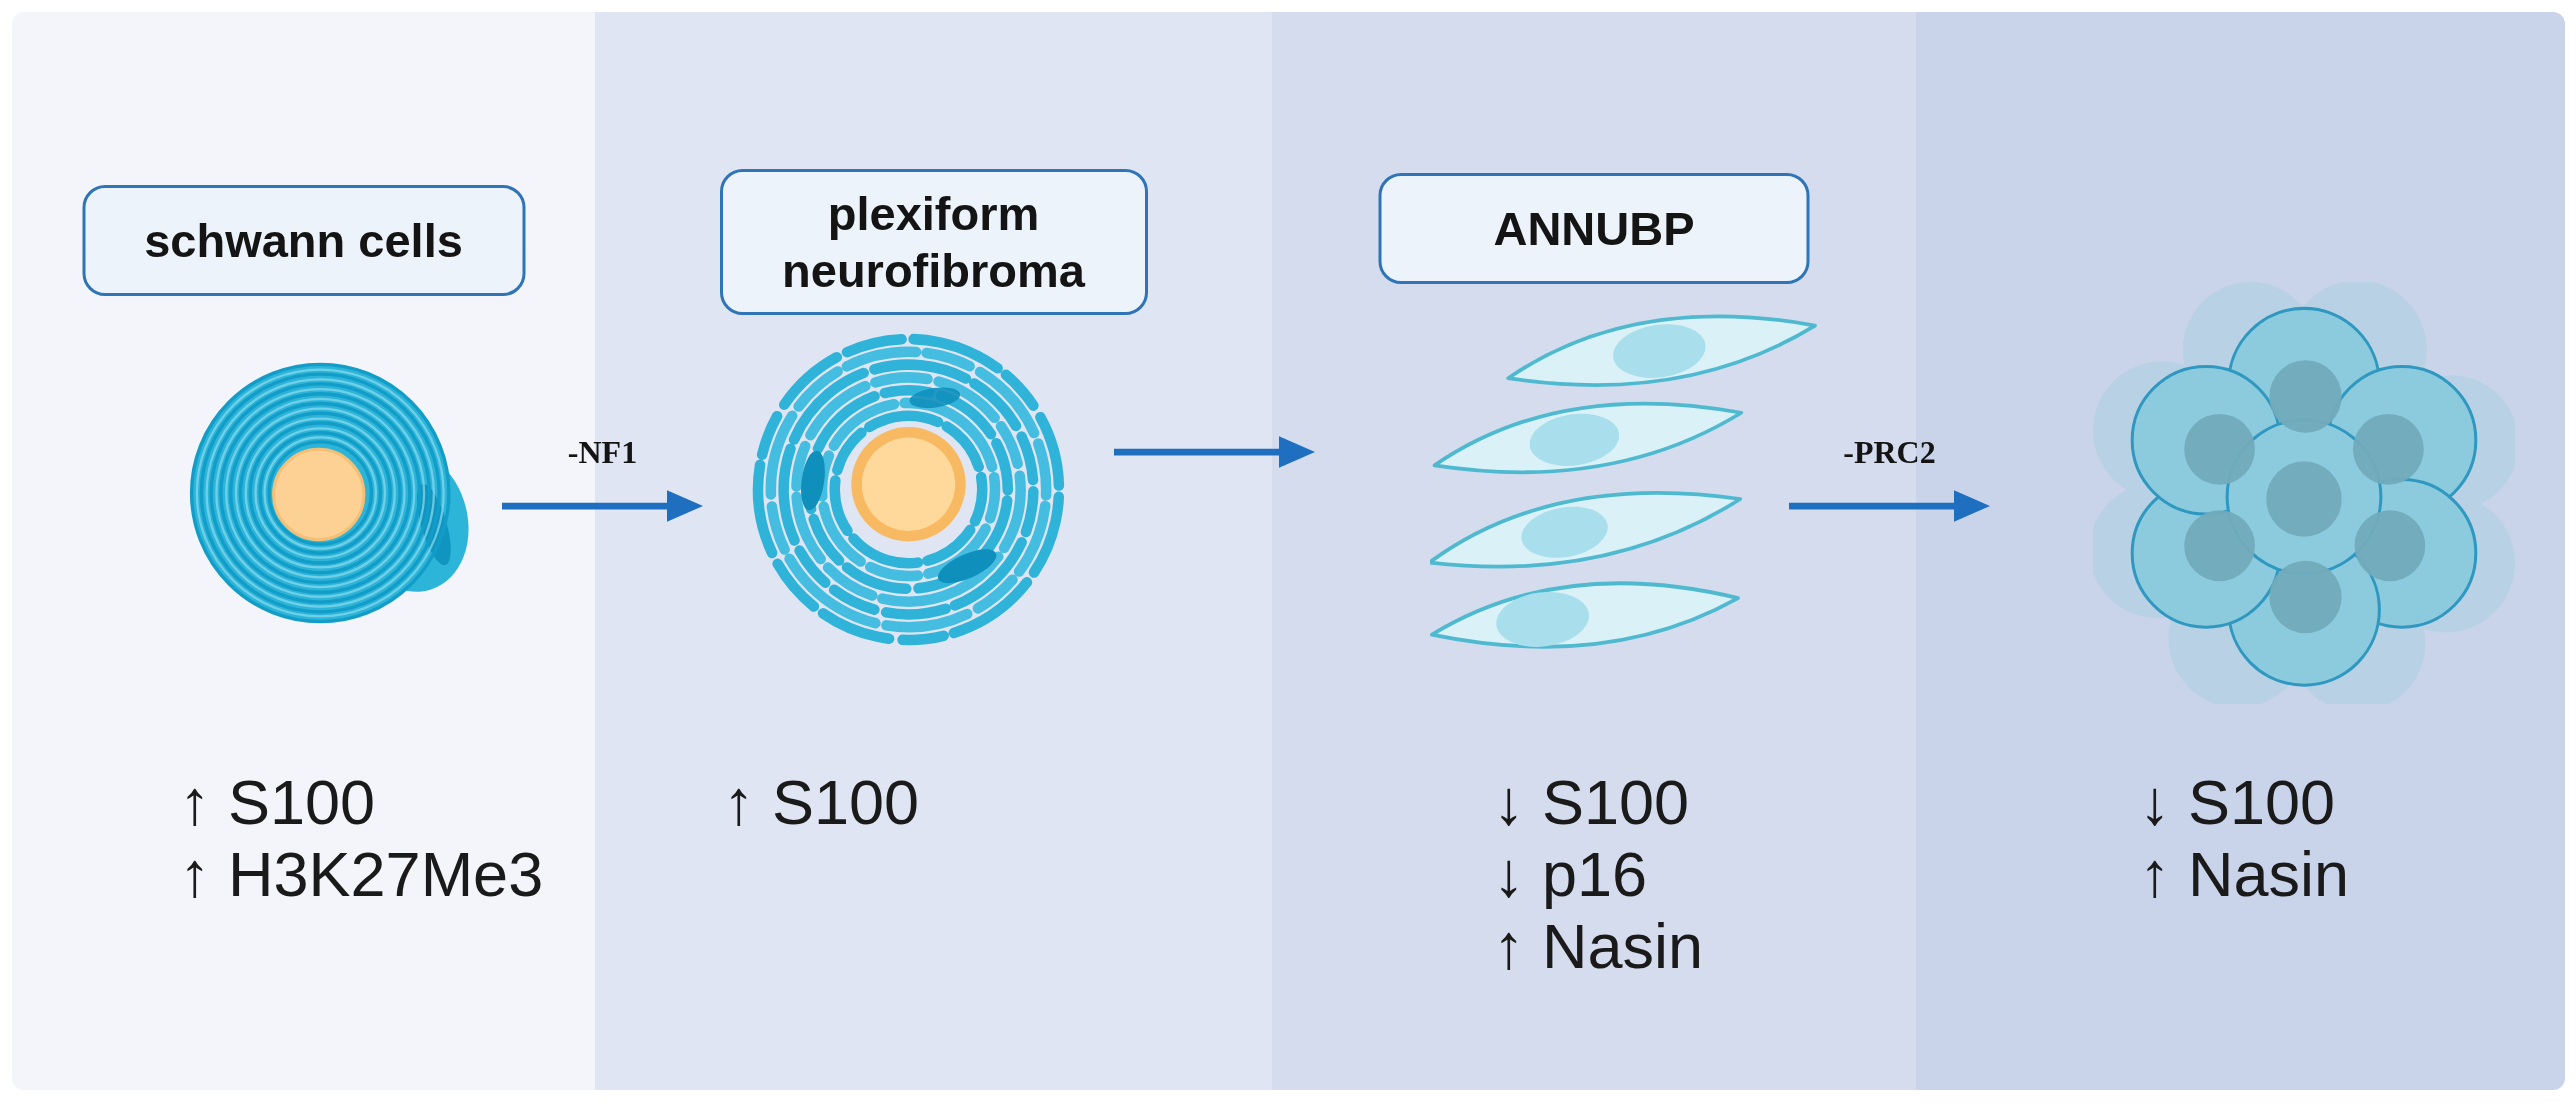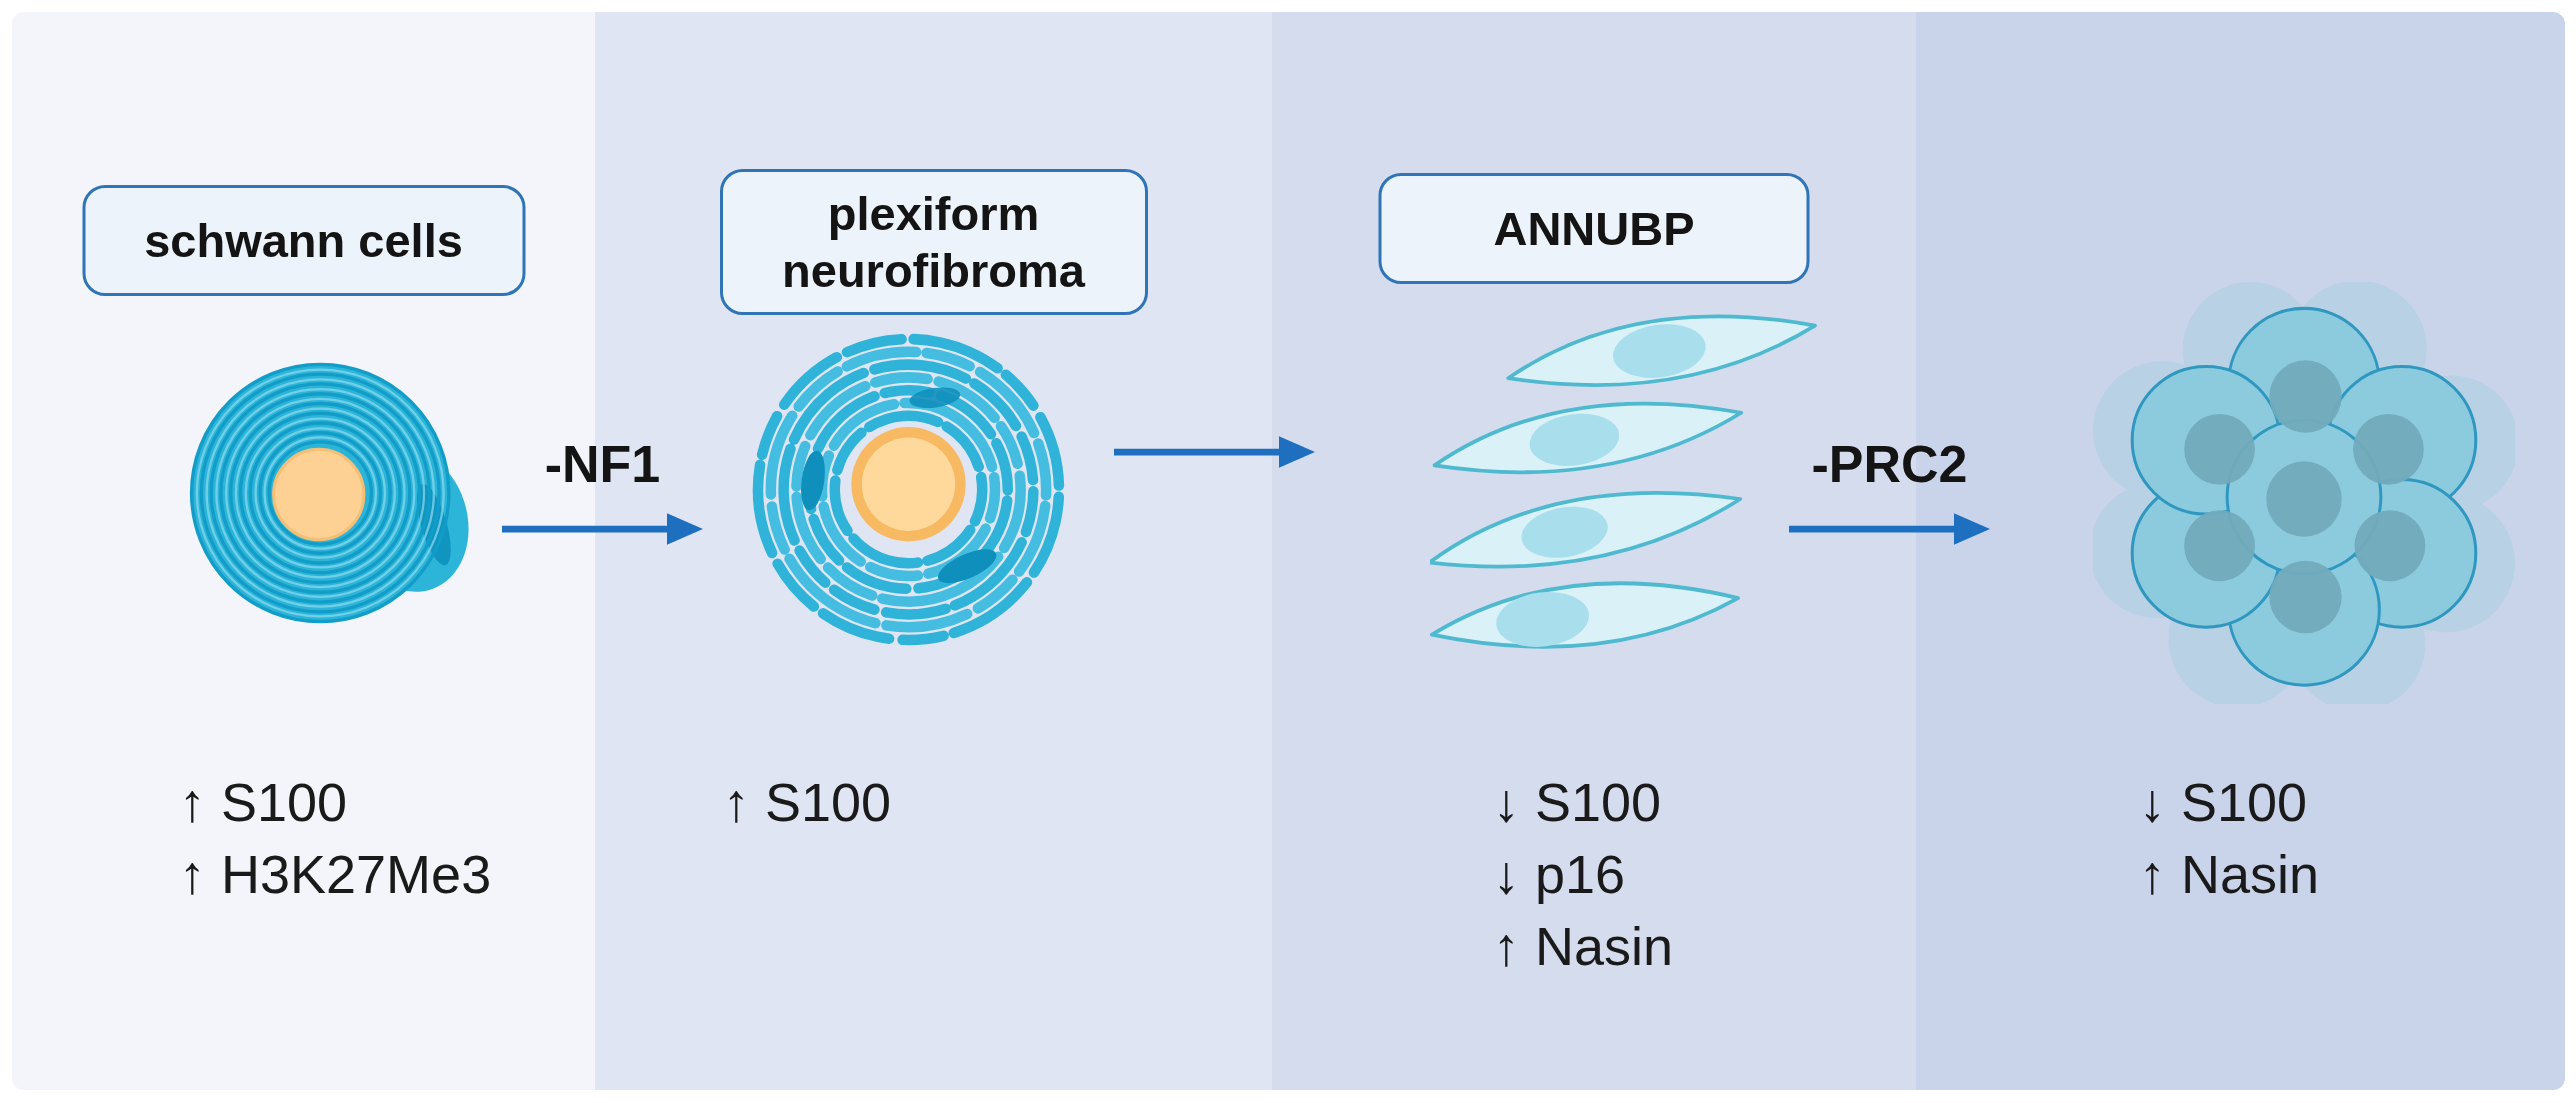--- a/index.html
+++ b/index.html
@@ -20,31 +20,31 @@
   .p2 .stage-box{top:157px;width:422px;height:140px;}
   .p3 .stage-box{top:161px;width:425px;height:105px;}
   .p4 .stage-box{top:173px;width:422px;height:105px;}
 
   .cell-art{position:absolute;}
   .p1 .cell-art{left:154px;top:323px;width:316px;height:316px;}
   .p2 .cell-art{left:148px;top:312px;width:331px;height:331px;}
   .p3 .cell-art{left:158px;top:297px;width:391px;height:391px;}
   .p4 .cell-art{left:177px;top:270px;width:422px;height:422px;}
 
-  .markers{position:absolute;top:754px;font-size:54px;line-height:72px;color:#1a1a1a;white-space:nowrap;}
+  .markers{position:absolute;top:754px;font-size:63px;line-height:72px;color:#1a1a1a;white-space:nowrap;}
   .p1 .markers{left:167px;}
   .p2 .markers{left:128px;}
   .p3 .markers{left:221px;}
   .p4 .markers{left:223px;}
 
   .transition{position:absolute;width:241px;text-align:center;top:422px;}
   .t1{left:470px;}
   .t2{left:1082px;}
   .t3{left:1757px;}
-  .transition-label{font-weight:bold;font-size:52px;color:#141414;margin-bottom:16.6px;}
+  .transition-label{font-weight:bold;font-size:32px;color:#141414;margin-bottom:16.6px;font-family:Liberation Serif, serif;}
   .arrow-svg{display:block;margin:0 auto;}
 </style>
 </head>
 <body>
 
 <div class="canvas">
   <div class="figure">
 
     <section class="panel p1">
       <div class="stage-box">

